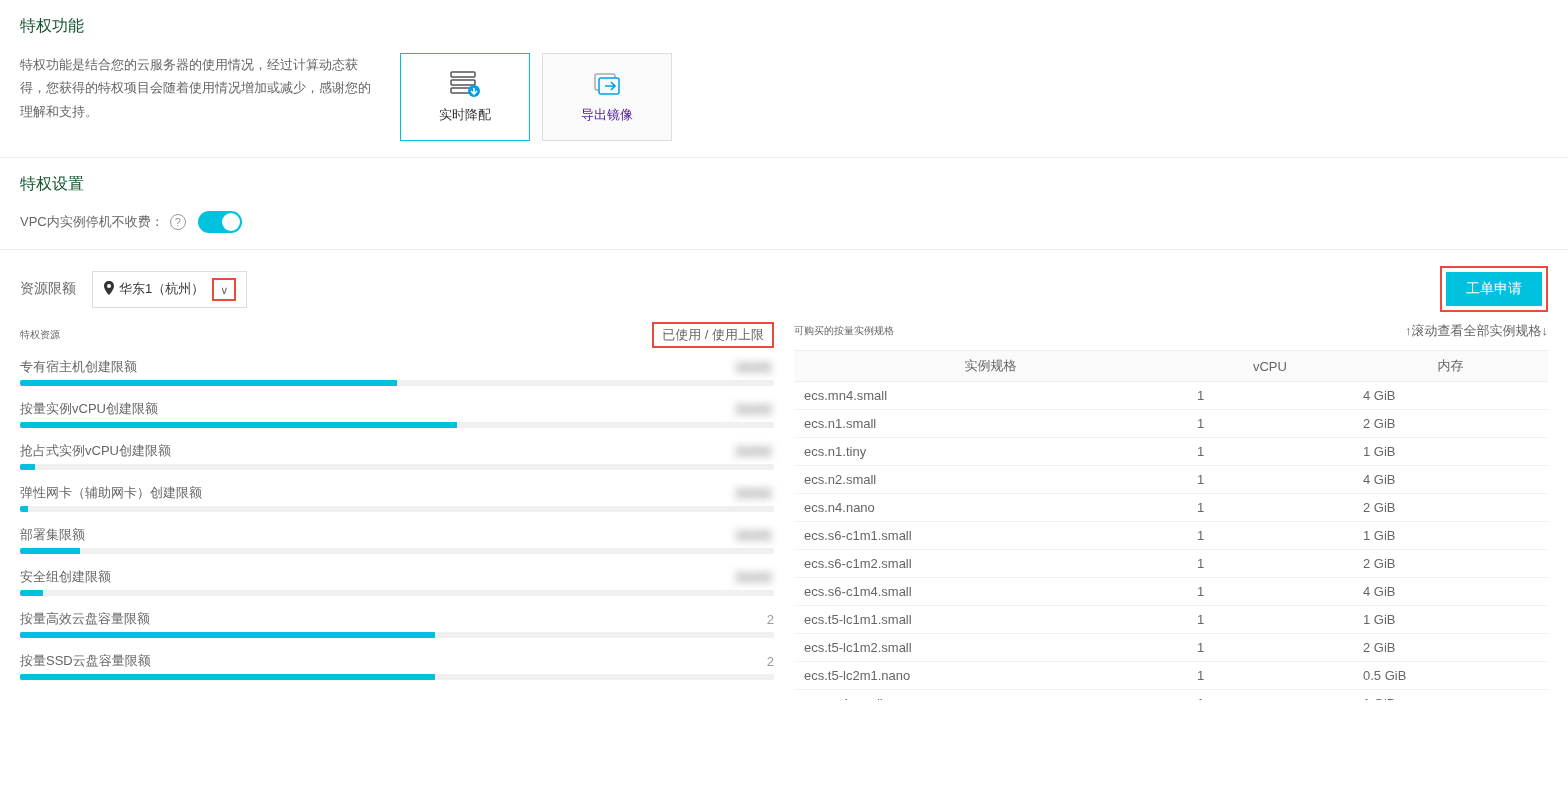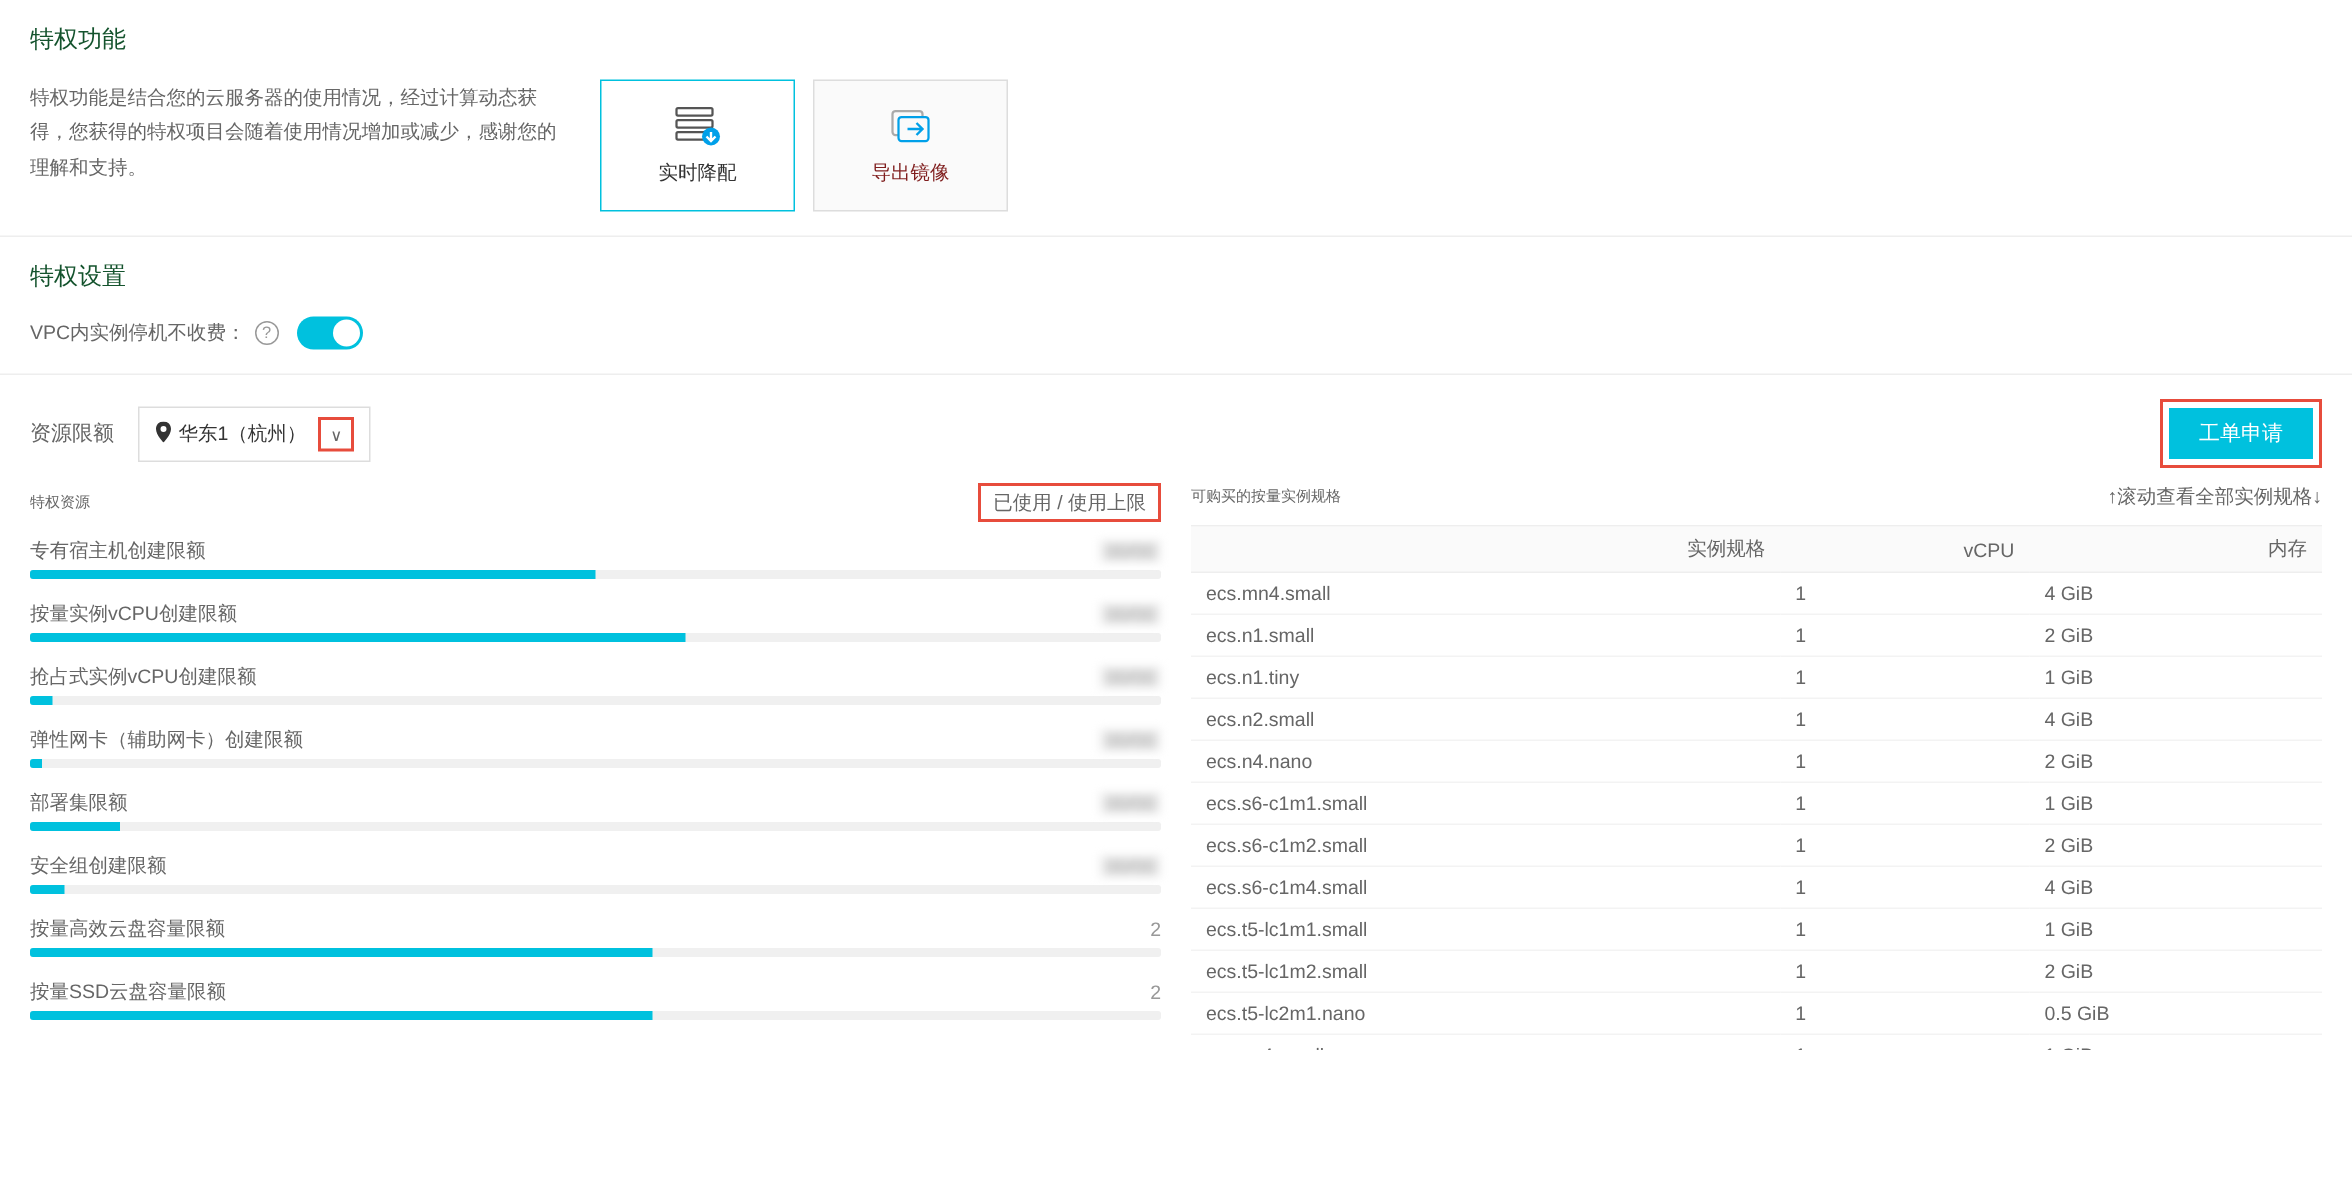--- a/index.html
+++ b/index.html
@@ -6,21 +6,21 @@
 body { font-family: "Microsoft YaHei", "PingFang SC", Arial, sans-serif; font-size: 13px; color: #333; background: #fff; }
 .section { padding: 16px 20px; border-bottom: 1px solid #eee; }
 .section-title { font-size: 16px; color: #14532d; margin-bottom: 16px; }
 .priv-row { display: flex; align-items: flex-start; gap: 20px; }
 .priv-desc { width: 360px; color: #666; line-height: 1.8; font-size: 13px; font-family: Liberation Serif, serif; }
 .priv-cards { display: flex; gap: 12px; }
 .priv-card { width: 130px; height: 88px; border: 1px solid #ddd; display: flex; flex-direction: column; align-items: center; justify-content: center; gap: 8px; cursor: pointer; background: #fafafa; }
 .priv-card.active { border-color: #00c1de; background: #fff; }
 .priv-card .card-icon { width: 32px; height: 28px; }
 .priv-card .card-label { font-size: 13px; color: #333; }
-.priv-card.disabled .card-label { color: #7f1d1d; }
+.priv-card.disabled .card-label { color: #4c1d95; }
 .setting-row { display: flex; align-items: center; gap: 6px; color: #666; font-size: 13px; }
 .help-icon { width: 16px; height: 16px; border: 1px solid #999; border-radius: 50%; display: inline-flex; align-items: center; justify-content: center; font-size: 11px; color: #999; }
 .toggle { width: 44px; height: 22px; background: #00c1de; border-radius: 11px; position: relative; cursor: pointer; margin-left: 6px; }
 .toggle::after { content: ""; position: absolute; width: 18px; height: 18px; background: #fff; border-radius: 50%; top: 2px; right: 2px; }
 .quota-header-row { display: flex; align-items: center; justify-content: space-between; }
 .quota-left { display: flex; align-items: center; gap: 16px; }
 .quota-label { font-size: 14px; color: #666; }
 .region-select { border: 1px solid #ddd; padding: 6px 10px; display: flex; align-items: center; gap: 4px; font-size: 13px; color: #333; cursor: pointer; }
 .region-select .pin-icon { color: #333; }
 .chevron-box { border: 2px solid #e74c3c; padding: 2px 6px; margin-left: 4px; }
@@ -34,21 +34,21 @@
 .col-title { font-size: 10px; color: #666; }
 .usage-label { border: 2px solid #e74c3c; padding: 2px 8px; font-size: 13px; color: #666; }
 .scroll-hint { font-size: 13px; color: #666; }
 .quota-item { margin-bottom: 14px; }
 .quota-item-row { display: flex; justify-content: space-between; align-items: center; font-size: 13px; color: #666; margin-bottom: 4px; }
 .quota-value { filter: blur(3px); color: #999; background:#eee; padding:0 4px; }
 .quota-value.v2 { filter:none; padding:0; background:none; }
 .bar { height: 6px; background: #f0f0f0; border-radius: 2px; overflow: hidden; }
 .bar-fill { height: 100%; background: #00c1de; }
 .spec-table { width: 100%; border-collapse: collapse; }
-.spec-table th { text-align: right; padding: 6px 10px; font-size: 13px; color: #666; font-weight: normal; border-bottom: 1px solid #eee; background:#fafafa;margin-top:21px; }
+.spec-table th { text-align: center; padding: 6px 10px; font-size: 13px; color: #666; font-weight: normal; border-bottom: 1px solid #eee; background:#fafafa;margin-top:21px; }
 .spec-table td { padding: 6px 10px; font-size: 13px; color: #666; border-bottom: 1px solid #f3f3f3; }
 .spec-scroll { max-height: 350px; overflow-y: auto; border-top: 1px solid #eee; }
 </style>
 </head>
 <body>
 
 <div class="section">
   <div class="section-title">特权功能</div>
   <div class="priv-row">
     <div class="priv-desc">特权功能是结合您的云服务器的使用情况，经过计算动态获得，您获得的特权项目会随着使用情况增加或减少，感谢您的理解和支持。</div>

